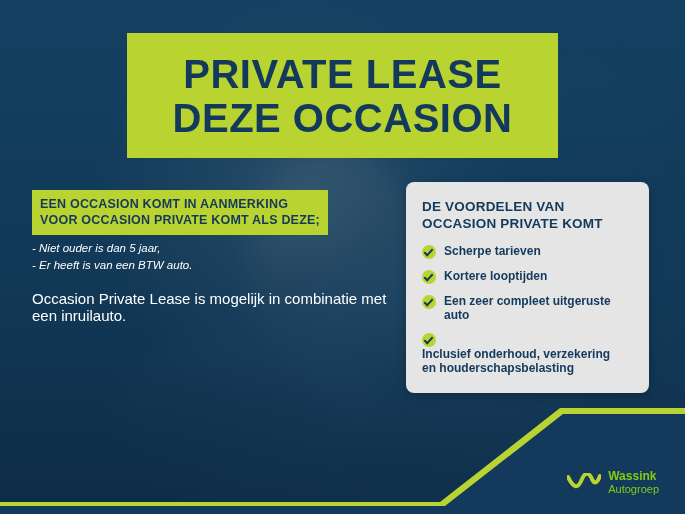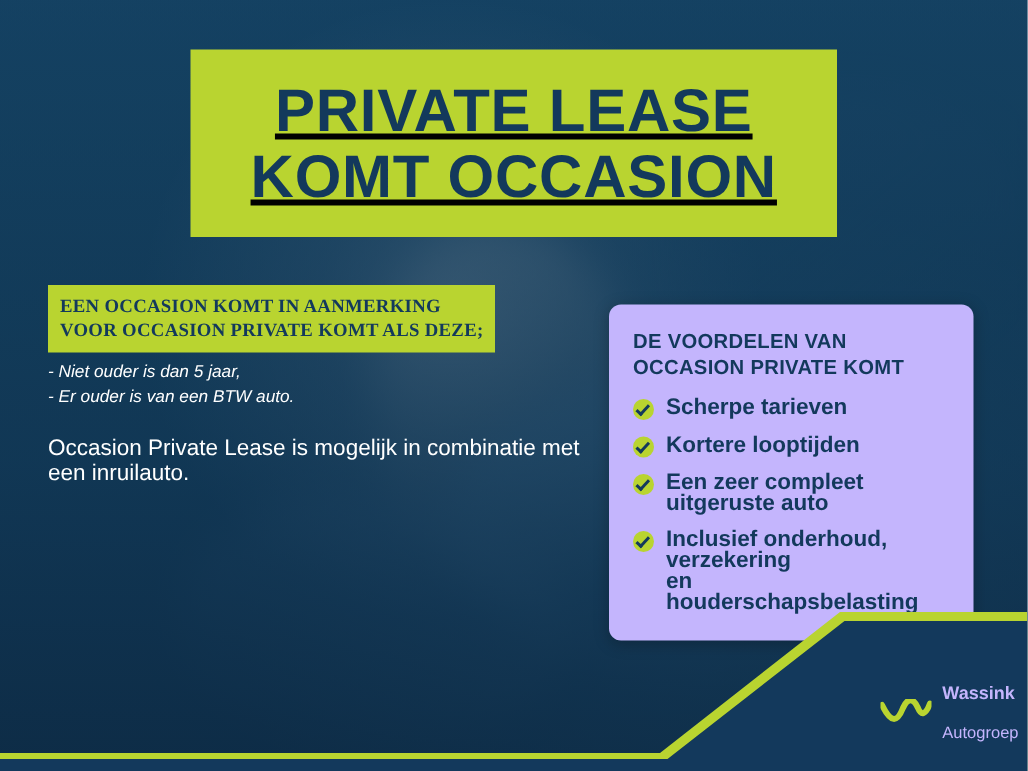--- a/index.html
+++ b/index.html
@@ -68,21 +68,20 @@
     position: absolute;
     left: 127px;
     top: 33px;
     width: 431px;
     height: 125px;
     background: #b9d430;
     display: flex;
     flex-direction: column;
     align-items: center;
     justify-content: center;
-    text-decoration: underline;
   }
   .headline-line {
     color: #13395c;
     font-weight: bold;
     font-size: 40px;
     letter-spacing: 0.5px;
     line-height: 44px;
     text-align: center;
     white-space: nowrap;
   }
@@ -96,62 +95,61 @@
   }
   .green-heading {
     background: #b9d430;
     color: #13395c;
     font-weight: bold;
     font-size: 12.5px;
     line-height: 16px;
     padding: 6px 8px 7px 8px;
     display: inline-block;
     letter-spacing: 0.2px;
-    font-family: Liberation Serif, serif;
   }
   .bullets {
     margin-top: 5px;
     color: #ffffff;
     font-size: 11.5px;
     line-height: 17px;
     font-style: italic;
   }
   .para {
     margin-top: 16px;
     color: #ffffff;
     font-size: 15px;
     line-height: 17px;
   }
 
   
   .card {
     position: absolute;
     left: 406px;
-    top: 203px;
+    top: 182px;
     width: 243px;
-    background: #c4b5fd;
+    background: #e5e5e5;
     border-radius: 8px;
     padding: 16px 16px 18px 16px;
     box-sizing: border-box;
     box-shadow: 0 2px 10px rgba(0,0,0,0.25);
   }
   .card-title {
     color: #13395c;
     font-weight: bold;
     font-size: 13.5px;
     line-height: 17px;
     letter-spacing: 0.2px;
     margin-bottom: 12px;
   }
   .adv-item {
     display: flex;
     align-items: flex-start;
     margin-bottom: 10px;
   }
-  .adv-item:last-child { margin-bottom: 0; }
+  .adv-item:last-child { margin-bottom: 0; flex-direction: column; }
   .check {
     flex: 0 0 auto;
     width: 14px;
     height: 14px;
     border-radius: 50%;
     background: #b9d430;
     margin-right: 8px;
     margin-top: 1px;
     position: relative;
   }
@@ -161,87 +159,86 @@
     left: 4px;
     top: 2px;
     width: 3px;
     height: 7px;
     border: solid #13395c;
     border-width: 0 2px 2px 0;
     transform: rotate(43deg);
   }
   .adv-text {
     color: #13395c;
-    font-size: 15px;
+    font-size: 12px;
     font-weight: bold;
     line-height: 14px;
   }
 
   
   .wedge {
     position: absolute;
     left: 0;
     bottom: 0;
     width: 685px;
     height: 120px;
     pointer-events: none;
   }
   
   .logo {
     position: absolute;
-    right: 6px;
+    right: 26px;
     bottom: 18px;
     display: flex;
     align-items: center;
-    color: #c4b5fd;
+    color: #84cc16;
   }
   .logo-mark {
     margin-right: 7px;
   }
   .logo-text {
     line-height: 13px;
   }
   .logo-text .l1 {
     font-weight: bold;
     font-size: 12px;
     display: block;
   }
   .logo-text .l2 {
     font-size: 11px;
     display: block;
-    margin-top: 14px;
   }
 </style>
 </head>
 <body>
 
 <div class="poster">
 
   <div class="bg-base"></div>
   <div class="bg-photo">
     <div class="blob blob-c"></div>
     <div class="blob blob-d"></div>
     <div class="blob blob-a"></div>
     <div class="blob blob-b"></div>
   </div>
   <div class="bg-tint"></div>
 
   <div class="headline-band">
     <div class="headline-line">PRIVATE LEASE</div>
-    <div class="headline-line">KOMT OCCASION</div>
+    <div class="headline-line">DEZE OCCASION</div>
   </div>
 
   <div class="left-col">
     <div class="green-heading">
       <div>EEN OCCASION KOMT IN AANMERKING</div>
       <div>VOOR OCCASION PRIVATE KOMT ALS DEZE;</div>
     </div>
     <div class="bullets">
       <div>- Niet ouder is dan 5 jaar,</div>
-      <div>- Er ouder is van een BTW auto.</div>
+      <div>- Er heeft is van een BTW auto.</div>
     </div>
     <div class="para">Occasion Private Lease is mogelijk in combinatie met een inruilauto.</div>
   </div>
 
   <div class="card">
     <div class="card-title">
       <div>DE VOORDELEN VAN</div>
       <div>OCCASION PRIVATE KOMT</div>
     </div>
 

